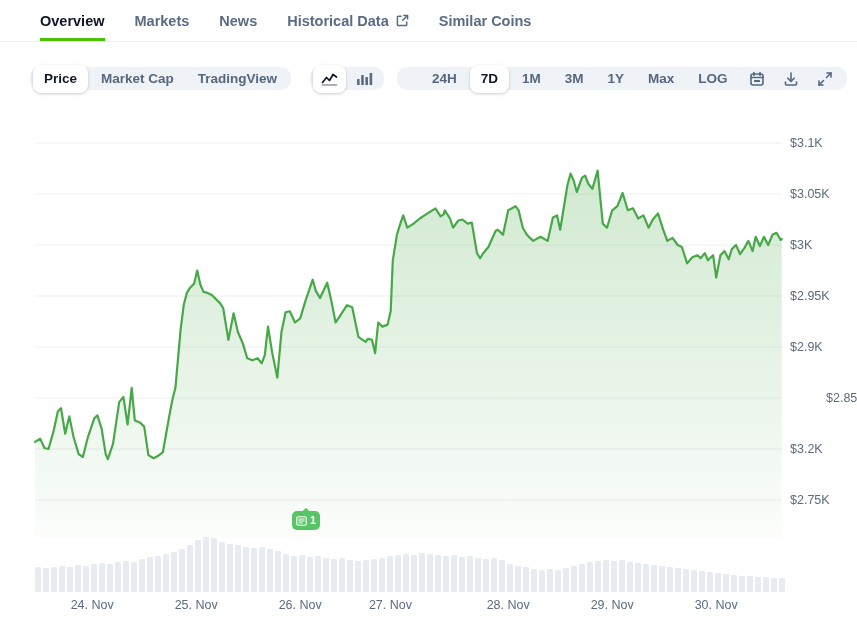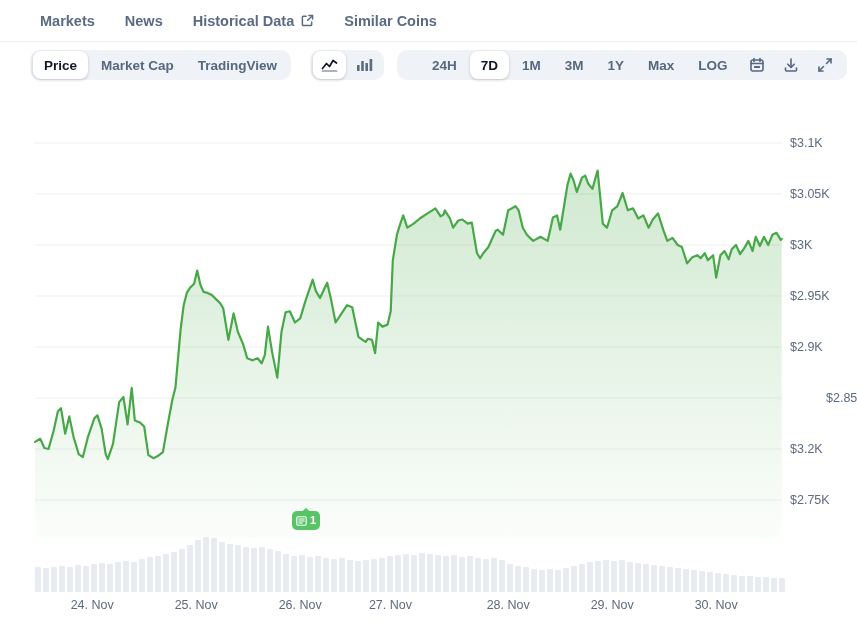--- a/index.html
+++ b/index.html
@@ -8,21 +8,21 @@
 
   
   .tabs{position:absolute;top:0;left:0;right:0;height:42px;display:flex;align-items:stretch;
         gap:30px;padding-left:40px;border-bottom:1px solid #edf0f4;box-sizing:border-box;}
   .tab{display:flex;align-items:center;gap:7px;font-size:14.5px;font-weight:600;color:#5a6b84;
        border-bottom:3px solid transparent;padding-top:3px;box-sizing:border-box;cursor:pointer;white-space:nowrap;}
   .tab.active{color:#0f1629;font-weight:700;border-bottom-color:#4bc200;}
   .tab svg{display:block;}
 
   
-  .seg{position:absolute;top:50px;height:30px;background:#eff2f6;border-radius:10px;
+  .seg{position:absolute;top:67px;height:23px;background:#eff2f6;border-radius:10px;
        display:flex;align-items:center;padding:3px;box-sizing:border-box;gap:2px;}
   .seg-item{font-size:13.5px;font-weight:700;color:#56677f;padding:0 11px;height:28px;
             display:flex;align-items:center;border-radius:8px;cursor:pointer;white-space:nowrap;}
   .seg-item.active{background:#fff;color:#101828;box-shadow:0 1px 3px rgba(16,24,40,.22);}
   .seg-item.icon-item{padding:0 8px;}
   .seg-item svg{display:block;}
   #seg-range{left:397px;width:450px;justify-content:space-between;padding:3px 24px;}
 
   
   #chart-svg{position:absolute;left:0;top:0;}
@@ -44,20 +44,23 @@
   .news-badge:before{content:"";position:absolute;top:-2px;left:11px;width:6px;height:6px;
                      background:#57c566;border-radius:1px;transform:rotate(45deg);}
   .news-badge .count{color:#fff;font-size:11px;font-weight:700;line-height:1;}
 </style>
 </head>
 <body>
 
 <div class="page">
 
   <nav class="tabs">
+    <div class="tab active">
+        <span>Overview</span>
+      </div>
     <div class="tab">
         <span>Markets</span>
       </div>
     <div class="tab">
         <span>News</span>
       </div>
     <div class="tab">
       <span>Historical Data</span>
       <span>
         <svg width="13" height="13" viewBox="0 0 14 14" fill="none" stroke="#5a6b84" stroke-width="1.6" stroke-linecap="round" stroke-linejoin="round">

